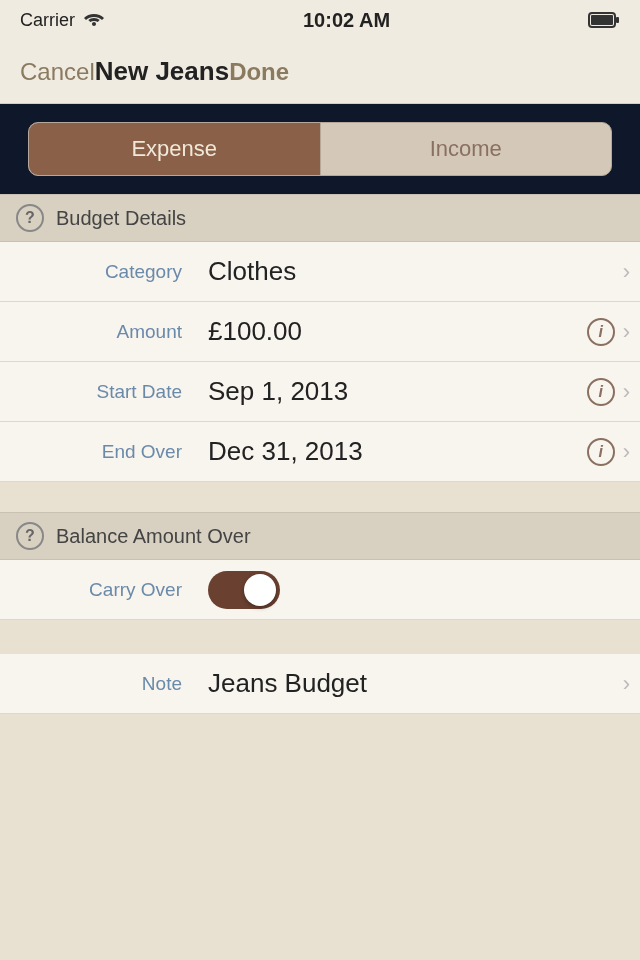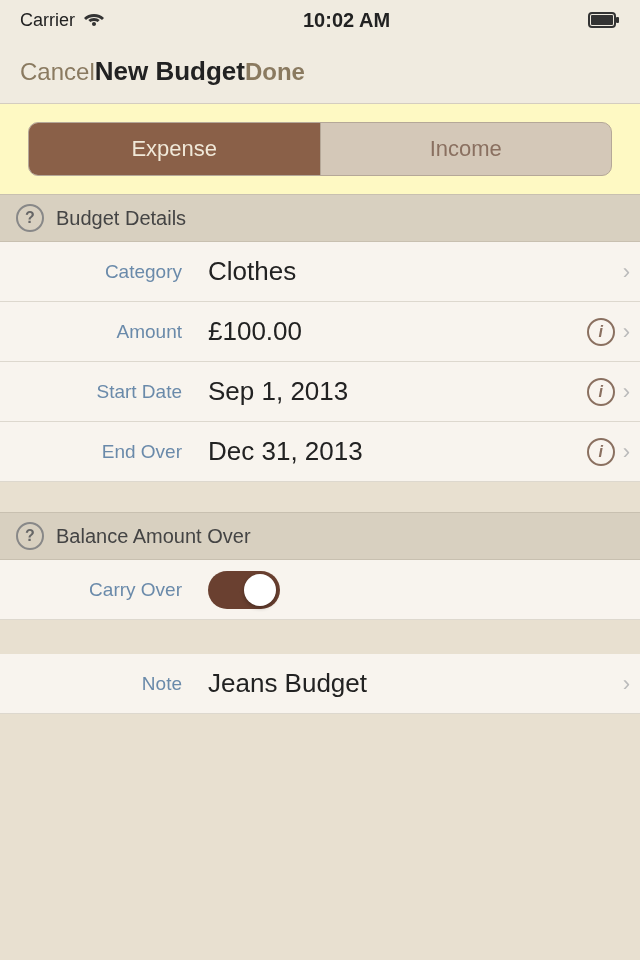--- a/index.html
+++ b/index.html
@@ -50,21 +50,21 @@
     .nav-done {
       font-size: 24px;
       color: #8a7a60;
       cursor: pointer;
       font-weight: 600;
     }
 
     
     .segment-wrapper {
       padding: 18px 28px;
-      background: #fef9c3;
+      background: #0f172a;
     }
     .segment-control {
       display: flex;
       border-radius: 10px;
       overflow: hidden;
       border: 1px solid #b5a898;
       background: #d4c8b8;
     }
     .segment-btn {
       flex: 1;
@@ -227,21 +227,21 @@
     <svg width="32" height="18" viewBox="0 0 32 18">
         <rect x="1" y="2" width="26" height="14" rx="3" ry="3" fill="none" stroke="#333" stroke-width="2"></rect>
         <rect x="28" y="6" width="3" height="6" rx="1" fill="#333"></rect>
         <rect x="3" y="4" width="22" height="10" rx="1" fill="#333"></rect>
       </svg>
   </div>
 </div>
 
 <div class="nav-bar">
   <span class="nav-cancel">Cancel</span>
-  <span class="nav-title">New Budget</span>
+  <span class="nav-title">New Jeans</span>
   <span class="nav-done">Done</span>
 </div>
 
 <div class="segment-wrapper">
   <div class="segment-control">
     <div class="segment-btn active">Expense</div>
     <div class="segment-divider"></div>
     <div class="segment-btn">Income</div>
   </div>
 </div>

